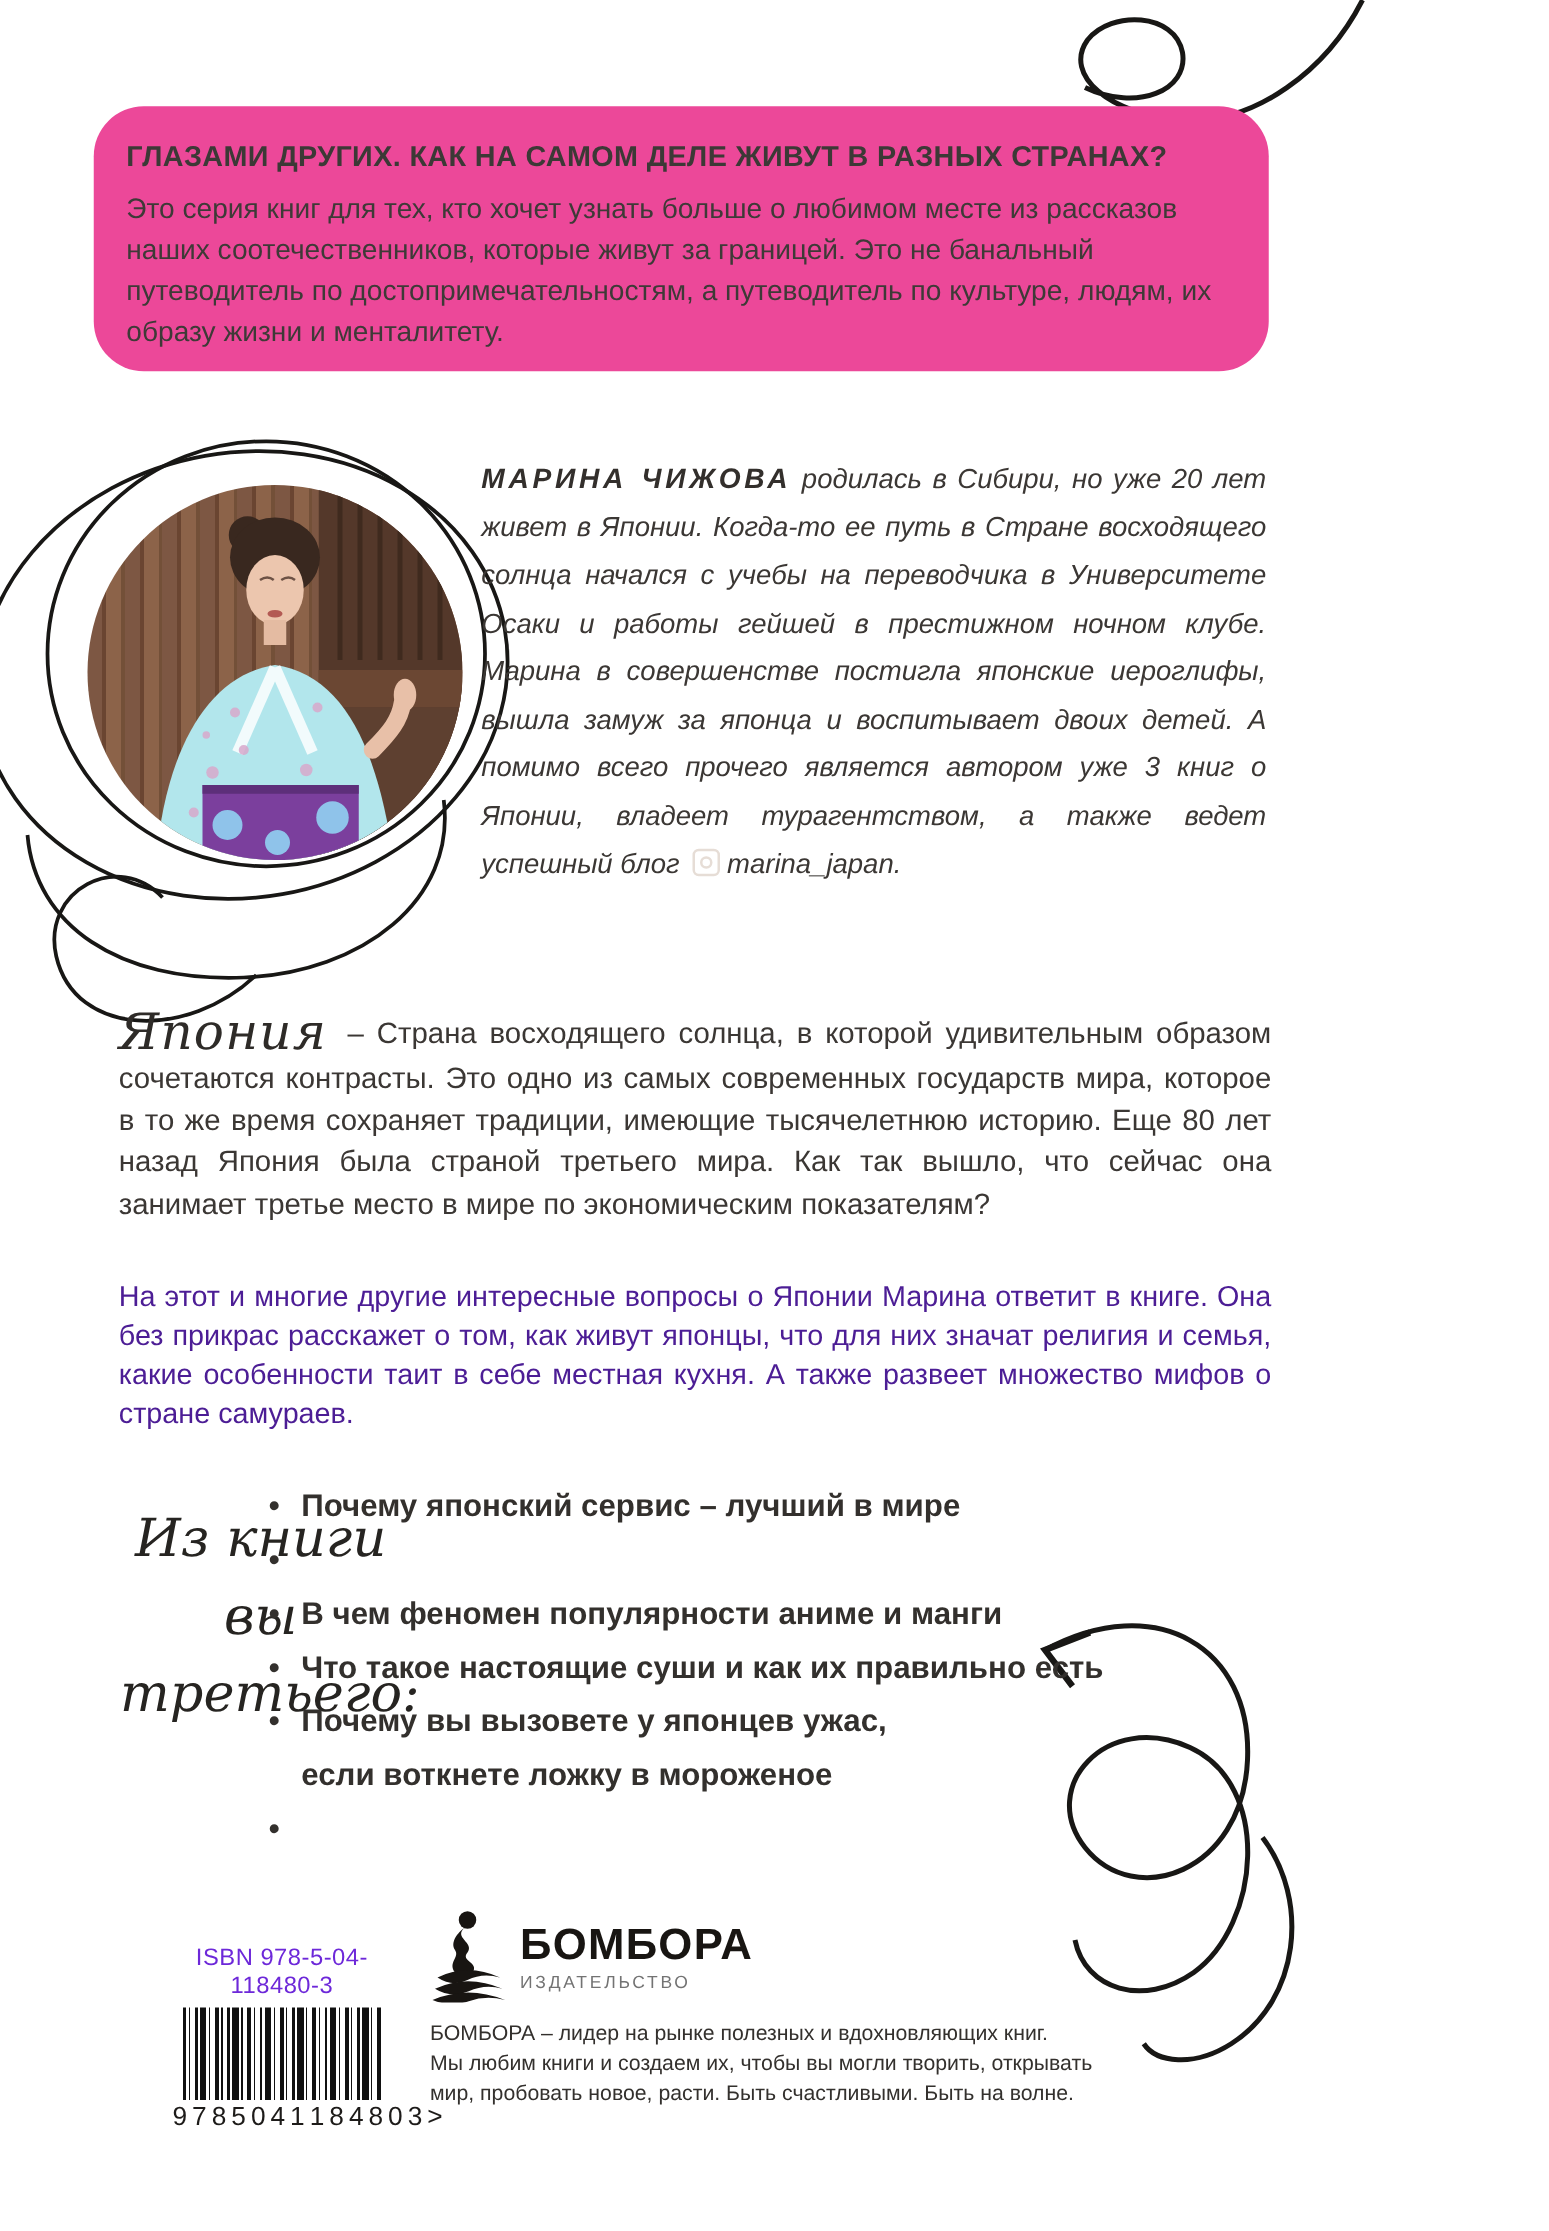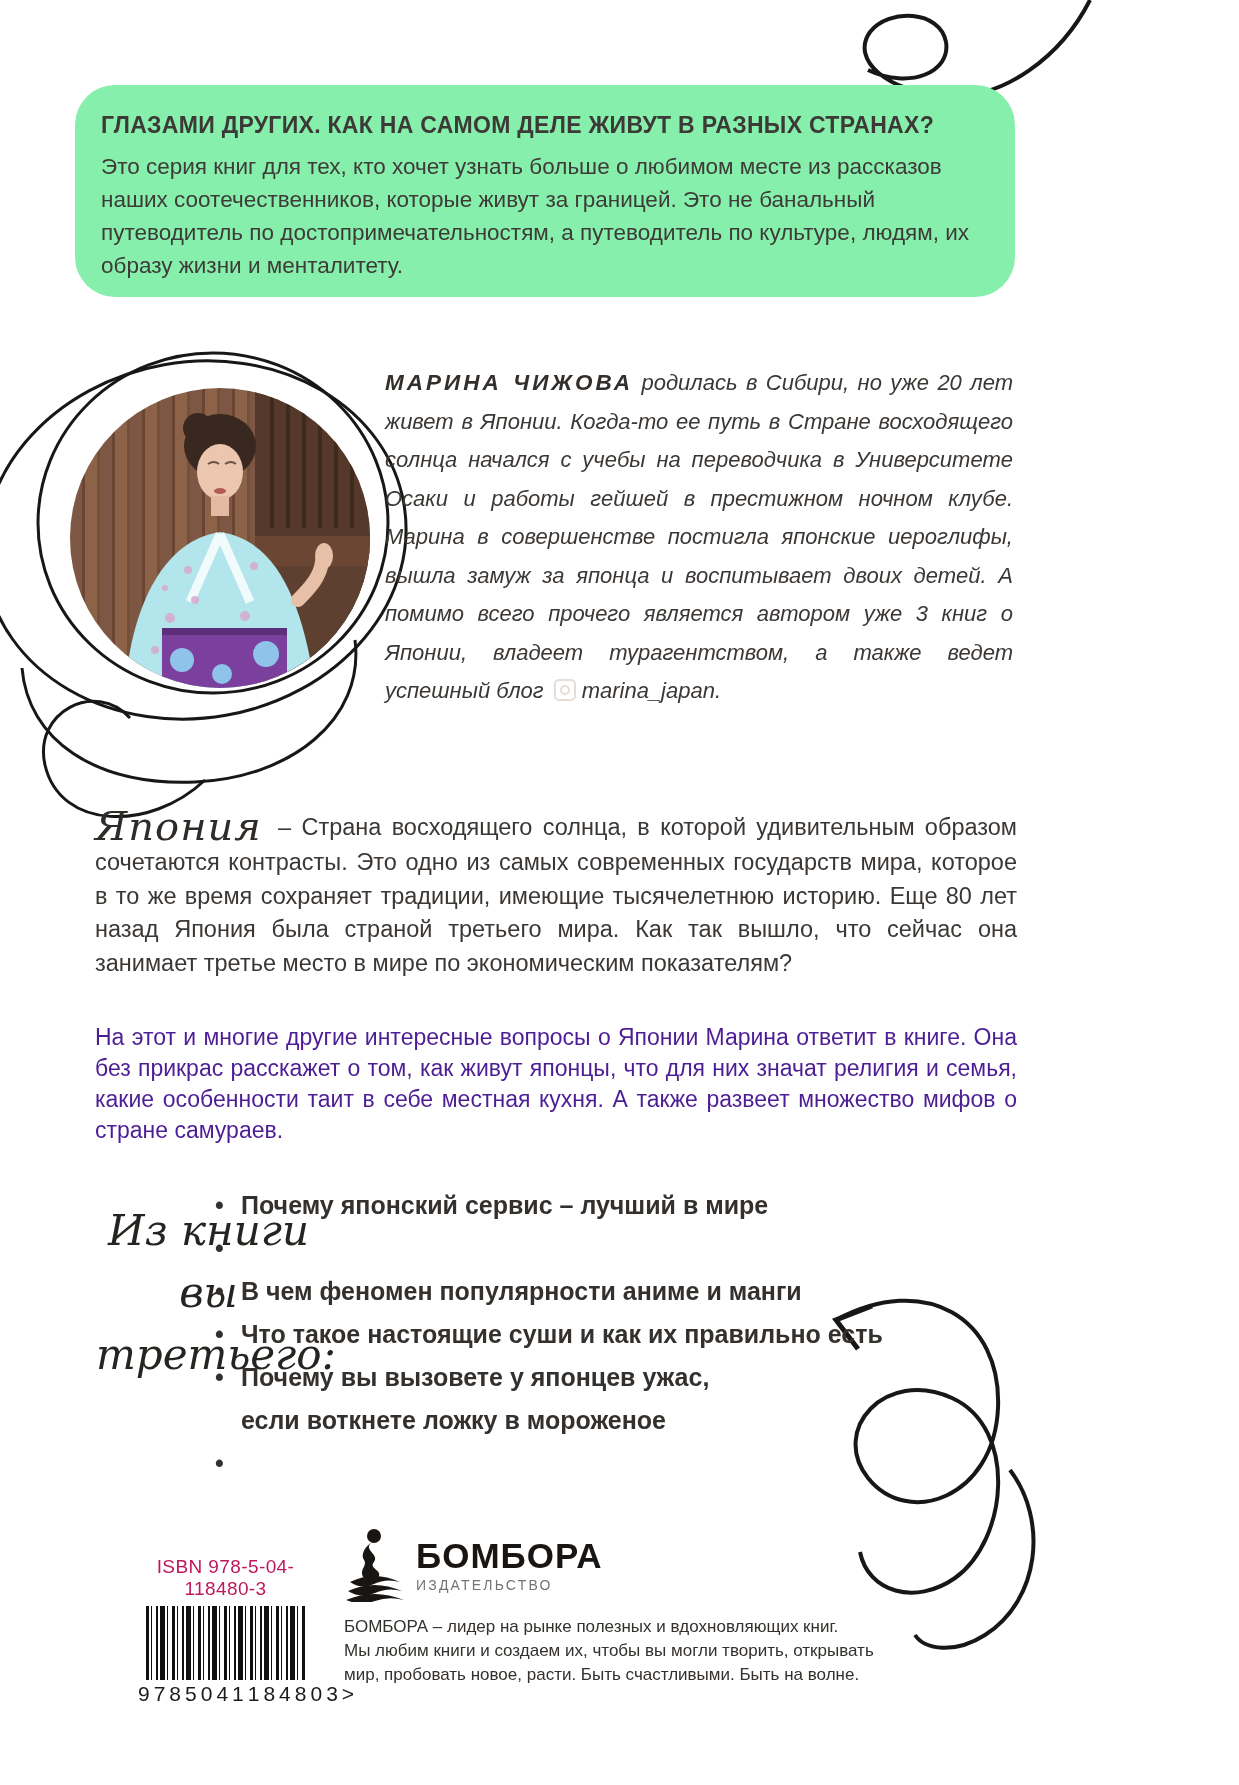--- a/index.html
+++ b/index.html
@@ -7,21 +7,21 @@
     width:1239px;height:1785px;position:relative;background:#ffffff;
     font-family:"Liberation Sans",sans-serif;color:#3a3835;overflow:hidden;
   }
   
   .deco-svg{position:absolute;left:0;top:0;width:1239px;height:1785px;pointer-events:none}
   .deco-svg path,.deco-svg ellipse,.deco-svg polyline{fill:none;stroke:#181715;}
 
   
   .banner{
     position:absolute;left:75px;top:85px;width:940px;height:212px;
-    background:#86efac;border-radius:40px;box-sizing:border-box;
+    background:#ec4899;border-radius:40px;box-sizing:border-box;
     padding:27px 26px 0 26px;
   }
   .banner-title{font-weight:bold;font-size:23px;letter-spacing:.3px;color:#3c3936;margin:0 0 11px 0;white-space:nowrap}
   .banner-body{font-size:22.5px;line-height:33px;color:#3e3a37;margin:0;text-align:left}
 
   
   .photo{
     position:absolute;left:70px;top:388px;width:300px;height:300px;border-radius:50%;overflow:hidden;
     background:repeating-linear-gradient(90deg,#7d5743 0 12px,#6a4531 12px 15px,#8c6349 15px 27px,#735038 27px 30px);
   }
@@ -65,21 +65,21 @@
   }
   .learn-list li{
     display:flex;align-items:flex-start;
     font-weight:bold;font-size:25px;line-height:43px;color:#33302d;
   }
   .learn-list .dot{width:26px;flex:0 0 26px;font-size:25px}
   .learn-list .item-text{white-space:pre-line}
 
   
   .barcode-block{position:absolute;left:138px;top:1556px;width:175px;text-align:center}
-  .isbn{font-size:19px;letter-spacing:.4px;color:#be185d;font-family:"Liberation Sans",sans-serif}
+  .isbn{font-size:19px;letter-spacing:.4px;color:#6d28d9;font-family:"Liberation Sans",sans-serif}
   .bars{
     margin:6px auto 0 auto;width:160px;height:74px;
     background:repeating-linear-gradient(90deg,
       #111 0 3px,#fff 3px 5px,#111 5px 6px,#fff 6px 10px,
       #111 10px 12px,#fff 12px 14px,#111 14px 19px,#fff 19px 21px,
       #111 21px 22px,#fff 22px 26px);
   }
   .barcode-digits{display:flex;justify-content:space-between;align-items:center;margin-top:2px;
     font-size:21px;color:#1d1b19;letter-spacing:4px}
   .publisher{position:absolute;left:344px;top:1528px;width:560px}

